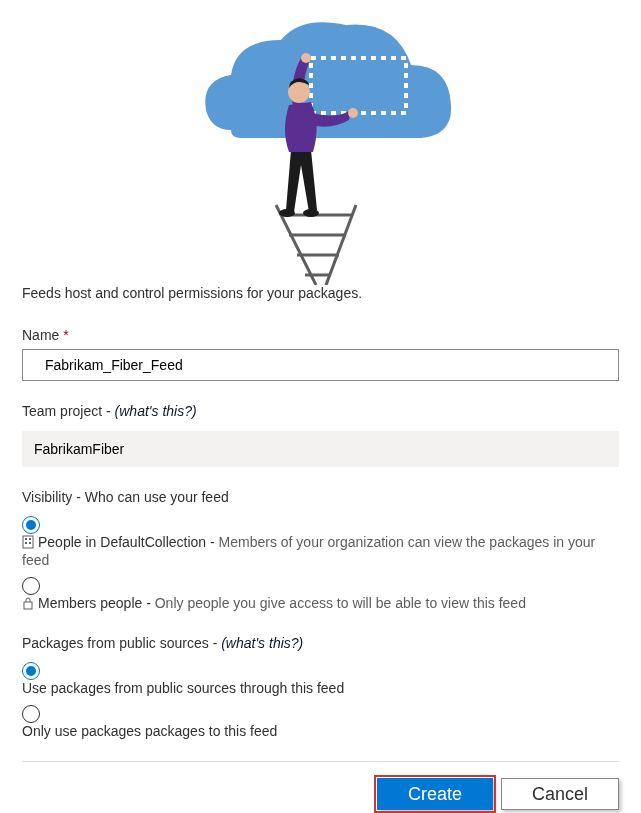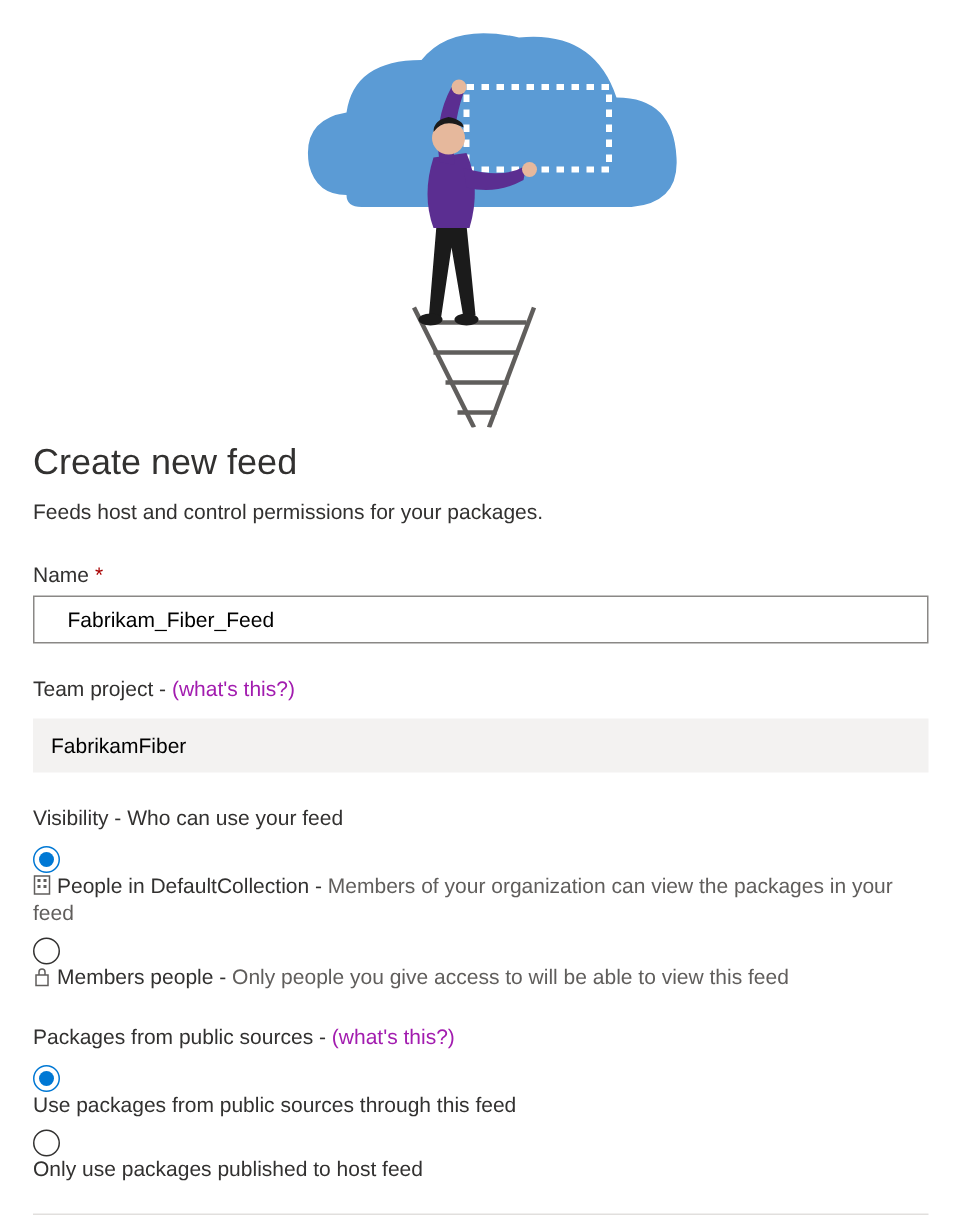--- a/index.html
+++ b/index.html
@@ -4,36 +4,36 @@
   <style>
     * { box-sizing: border-box; margin: 0; padding: 0; }
     body { font-family: "Segoe UI", Arial, sans-serif; font-size: 14px; color: #323130; background: #fff; width: 641px; }
     .container { padding: 0 22px 22px 22px; }
     .illustration { display: flex; justify-content: center; padding-top: 10px; }
     h1 { font-size: 24px; font-weight: 400; margin-top: 10px; margin-bottom: 10px; }
     .subtitle { font-size: 14px; margin-bottom: 26px; }
     .field-group { margin-bottom: 22px; }
     .field-label { font-size: 14px; margin-bottom: 6px; display: block; }
     .required { color: #a80000; }
-    .link { color: #a21caf; text-decoration: none; cursor: pointer; }
+    .link { color: #0f172a; text-decoration: none; cursor: pointer; font-style: italic; }
     .text-input { width: 100%; height: 32px; border: 1px solid #8a8886; padding: 0 22px; font-size: 14px; font-family: inherit; }
     .readonly-box { width: 100%; height: 36px; background: #f3f2f1; padding: 10px 12px; font-size: 14px; color: #000000; margin-top: 12px; }
     .section-label { font-size: 14px; margin-bottom: 10px; }
     .radio-row { display: flex; align-items: flex-start; margin-bottom: 8px; flex-direction: column; }
     .radio-outer { position: relative; width: 18px; height: 18px; flex-shrink: 0; margin-top: 1px; margin-right: 10px; cursor: pointer; }
     .radio-circle { width: 18px; height: 18px; border-radius: 50%; border: 1px solid #323130; background: #fff; }
     .radio-circle.checked { border-color: #0078d4; }
     .radio-dot { position: absolute; top: 4px; left: 4px; width: 10px; height: 10px; border-radius: 50%; background: #0078d4; }
     .radio-content { flex: 1; font-size: 14px; }
     .radio-content .icon { display: inline-block; vertical-align: -2px; margin-right: 4px; }
     .radio-title { color: #323130; }
     .radio-desc { color: #605e5c; }
     .divider { border: none; border-top: 1px solid #e1dfdd; margin: 18px 0 16px 0; }
     .button-row { display: flex; justify-content: flex-end; gap: 8px; }
-    .btn { height: 32px; padding: 0 18px; font-size: 12px; font-family: Liberation Mono, monospace; border: 1px solid transparent; cursor: pointer; }
+    .btn { height: 32px; padding: 0 30px; font-size: 18px; font-family: Liberation Sans, sans-serif; border: 1px solid transparent; cursor: pointer; }
     .btn-primary { background: #0078d4; color: #fff; outline: 2px solid #d13438; outline-offset: 1px; box-shadow: 2px 2px 4px rgba(0,0,0,0.25); }
     .btn-secondary { background: #fff; color: #323130; border-color: #8a8886; box-shadow: 2px 2px 4px rgba(0,0,0,0.25); }
   </style>
 </head>
 <body>
 
 <div class="illustration">
   <svg width="300" height="275" viewBox="0 0 300 275">
 
     <path d="M 60 120 Q 40 120 35 100 Q 30 70 60 65 Q 65 30 110 30 Q 130 5 175 15 Q 225 10 240 55 Q 278 55 280 95 Q 282 125 250 128 L 70 128 Q 60 128 60 120 Z" fill="#5b9bd5"></path>
@@ -59,21 +59,20 @@
 
     <path d="M 138 102 Q 165 110 180 100 L 178 110 Q 160 120 140 115 Z" fill="#5b2e91"></path>
     <circle cx="182" cy="103" r="5" fill="#e6b89c"></circle>
 
     <circle cx="128" cy="82" r="11" fill="#e6b89c"></circle>
     <path d="M 118 78 Q 125 68 138 75 Q 138 70 128 68 Q 118 70 118 78 Z" fill="#1b1b1b"></path>
   </svg>
 </div>
 
 <div class="container">
-  <h1>Create new feed</h1>
   <p class="subtitle">Feeds host and control permissions for your packages.</p>
 
   <div class="field-group">
     <label class="field-label">
       <span>Name</span> <span class="required">*</span>
     </label>
     <input type="text" class="text-input" value="Fabrikam_Fiber_Feed" style="">
   </div>
 
   <div class="field-group">
@@ -132,21 +131,21 @@
       <div class="radio-content">
         <span class="radio-title">Use packages from public sources through this feed</span>
       </div>
     </div>
 
     <div class="radio-row">
       <div class="radio-outer">
         <div class="radio-circle"></div>
       </div>
       <div class="radio-content">
-        <span class="radio-title">Only use packages published to host feed</span>
+        <span class="radio-title">Only use packages packages to this feed</span>
       </div>
     </div>
   </div>
 
   <hr class="divider">
 
   <div class="button-row">
     <button class="btn btn-primary">Create</button>
     <button class="btn btn-secondary">Cancel</button>
   </div>

